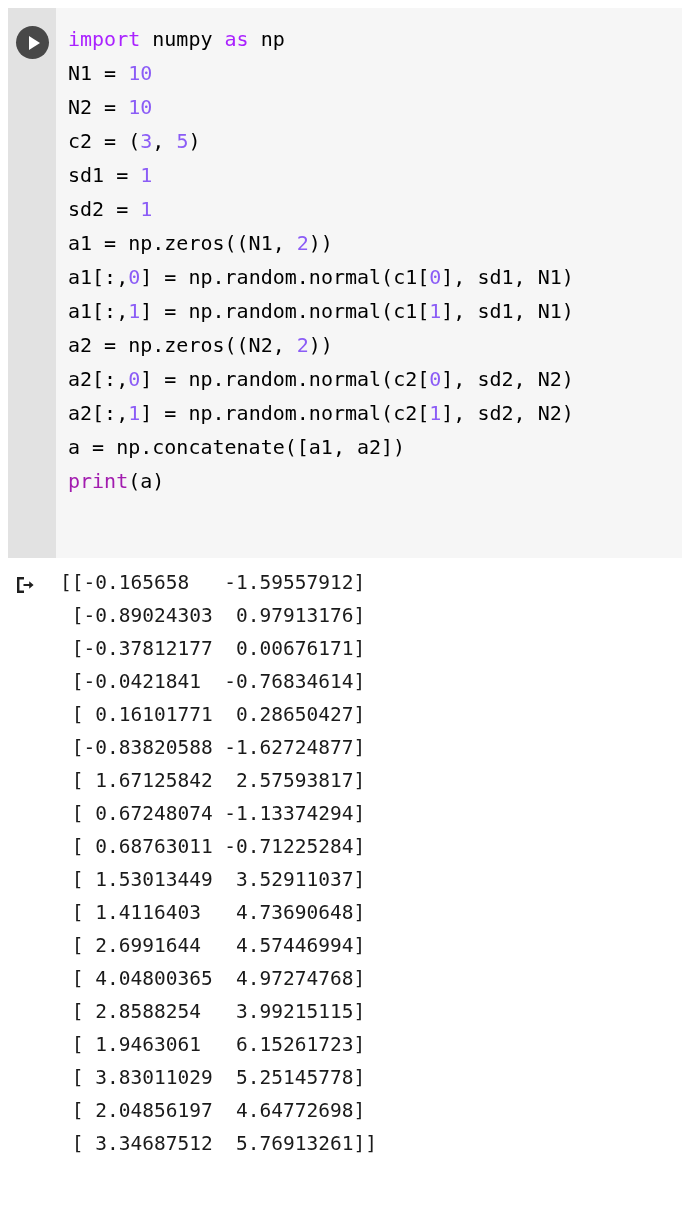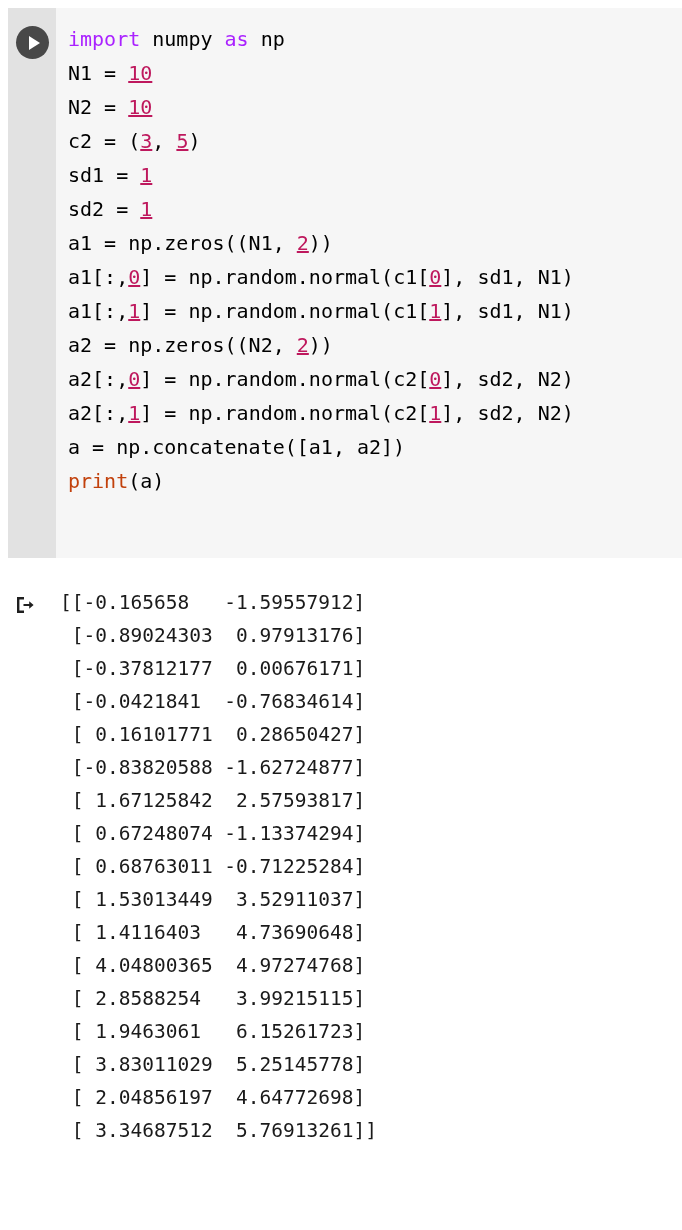--- a/index.html
+++ b/index.html
@@ -71,28 +71,28 @@
   .code-line {
     font-size: 20px;
     line-height: 34px;
     height: 34px;
     white-space: pre;
     color: #000000;
     letter-spacing: 0px;
   }
 
   .tok-kw   { color: #aa22ff; }
-  .tok-num  { color: #be185d; text-decoration: underline; }
-  .tok-fn   { color: #c2410c; }
+  .tok-num  { color: #8b5cf6; }
+  .tok-fn   { color: #a21caf; }
   .tok-pl   { color: #000000; }
 
   
   .cell-output {
     position: absolute;
-    top: 586px;
+    top: 566px;
     left: 0;
     width: 550px;
     display: flex;
     background: #ffffff;
   }
 
   .out-gutter {
     width: 48px;
     min-width: 48px;
     position: relative;
@@ -167,20 +167,21 @@
         <div class="out-line"> [-0.89024303  0.97913176]</div>
         <div class="out-line"> [-0.37812177  0.00676171]</div>
         <div class="out-line"> [-0.0421841  -0.76834614]</div>
         <div class="out-line"> [ 0.16101771  0.28650427]</div>
         <div class="out-line"> [-0.83820588 -1.62724877]</div>
         <div class="out-line"> [ 1.67125842  2.57593817]</div>
         <div class="out-line"> [ 0.67248074 -1.13374294]</div>
         <div class="out-line"> [ 0.68763011 -0.71225284]</div>
         <div class="out-line"> [ 1.53013449  3.52911037]</div>
         <div class="out-line"> [ 1.4116403   4.73690648]</div>
+        <div class="out-line"> [ 2.6991644   4.57446994]</div>
         <div class="out-line"> [ 4.04800365  4.97274768]</div>
         <div class="out-line"> [ 2.8588254   3.99215115]</div>
         <div class="out-line"> [ 1.9463061   6.15261723]</div>
         <div class="out-line"> [ 3.83011029  5.25145778]</div>
         <div class="out-line"> [ 2.04856197  4.64772698]</div>
         <div class="out-line"> [ 3.34687512  5.76913261]]</div>
       </div>
 
   </div>
 

